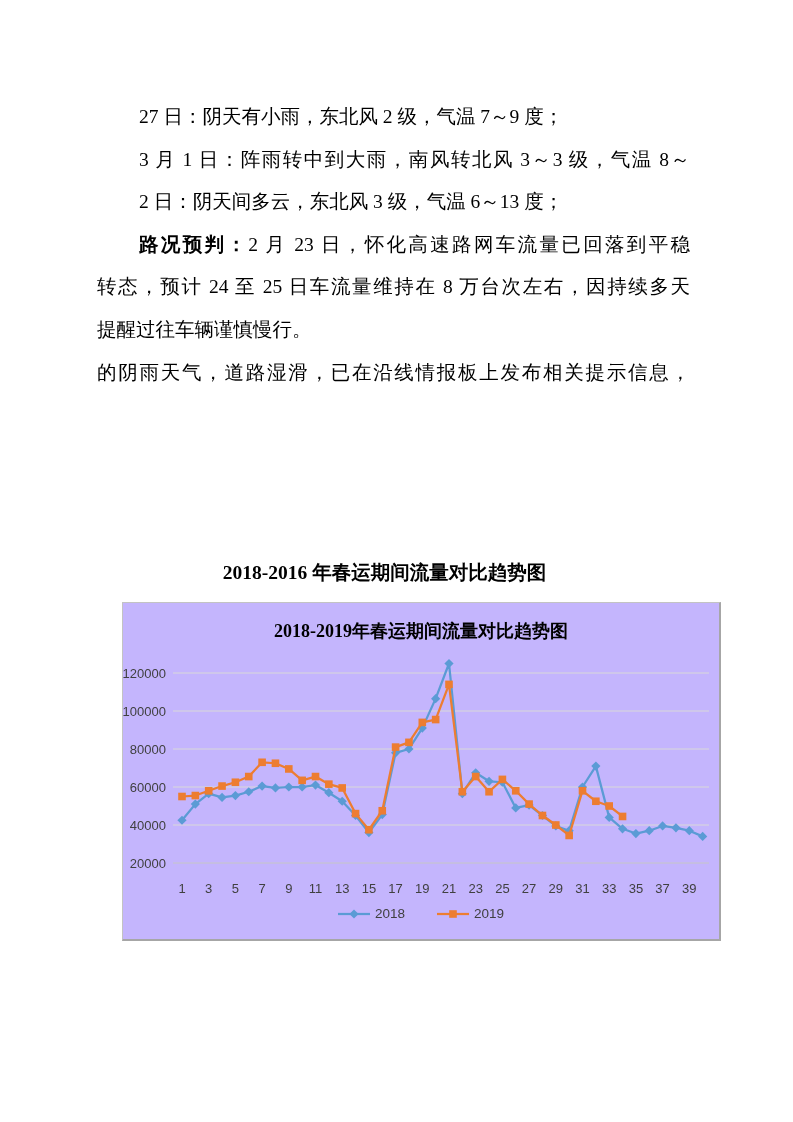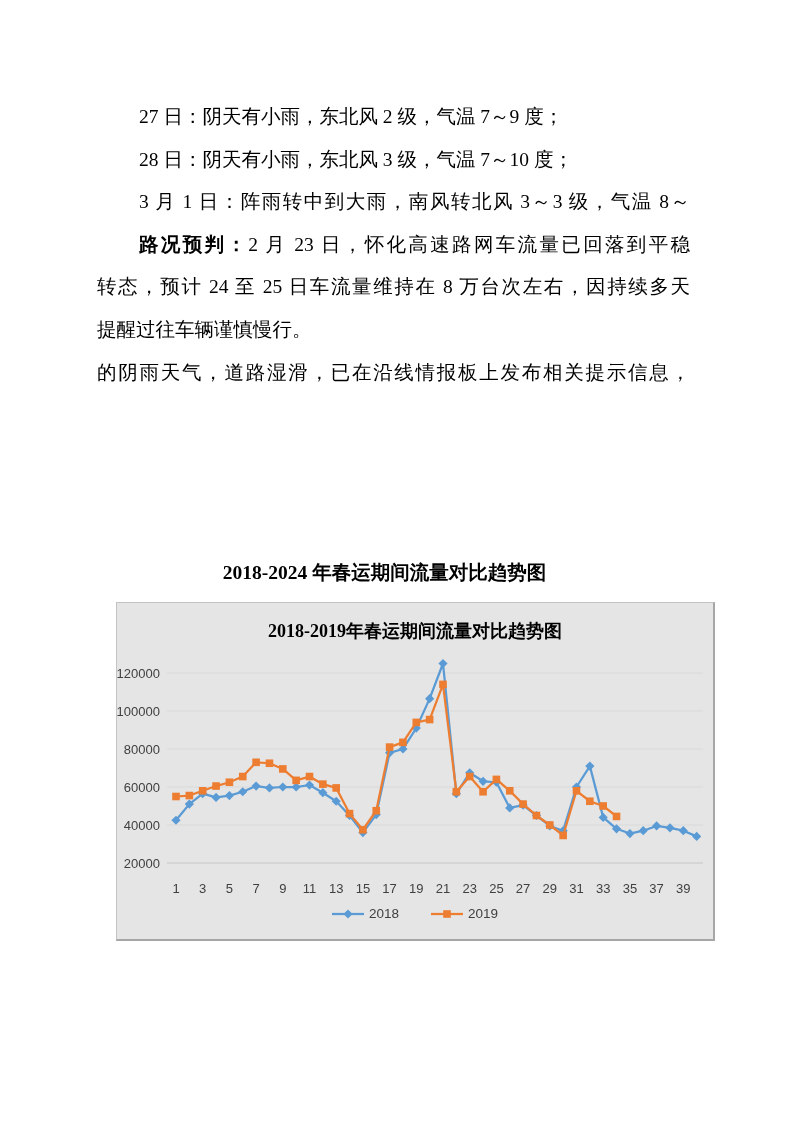--- a/index.html
+++ b/index.html
@@ -21,23 +21,23 @@
   .line { display:block; }
   .line.indent { text-indent:42px; }
   .line.justify { text-align:justify; text-align-last:justify; }
   .bold-run { font-weight:bold; }
   .caption {
     position:absolute; top:559px; left:0; width:100%;
     margin:0; text-align:center;
     font-size:19.5px; font-weight:bold;
   }
   .chart-box {
-    position:absolute; left:116px; top:602px;
+    position:absolute; left:122px; top:602px;
     width:596px; height:336px;
-    background:#e5e5e5;
+    background:#c4b5fd;
     border:1px solid #c3c3c3;
     border-right:2px solid #a6a6a6;
     border-bottom:2px solid #a6a6a6;
   }
   .chart-title {
     position:absolute; top:16px; left:0; width:100%;
     text-align:center; font-weight:bold; font-size:18px;
     font-family:"Liberation Serif","DejaVu Serif",serif;
     z-index:2;
   }
@@ -51,29 +51,29 @@
   }
   .legend-item { display:flex; align-items:center; gap:5px; }
 </style>
 </head>
 <body>
 
 <div class="page">
 
   <div class="text-block" id="lines-container">
       <div class="line indent"><span>27 日：阴天有小雨，东北风 2 级，气温 7～9 度；</span></div>
-      <div class="line indent"><span>28 日：阴天有小雨，东北风 3 级，气温 7～10 度；</span></div>
       <div class="line indent justify"><span>3 月 1 日：阵雨转中到大雨，南风转北风 3～3 级，气温 8～</span></div>
+      <div class="line indent"><span>2 日：阴天间多云，东北风 3 级，气温 6～13 度；</span></div>
       <div class="line indent justify"><span class="bold-run">路况预判：</span><span>2 月 23 日，怀化高速路网车流量已回落到平稳</span></div>
       <div class="line justify"><span>转态，预计 24 至 25 日车流量维持在 8 万台次左右，因持续多天</span></div>
       <div class="line"><span>提醒过往车辆谨慎慢行。</span></div>
       <div class="line justify"><span>的阴雨天气，道路湿滑，已在沿线情报板上发布相关提示信息，</span></div>
     </div>
 
-  <h2 class="caption">2018-2024 年春运期间流量对比趋势图</h2>
+  <h2 class="caption">2018-2016 年春运期间流量对比趋势图</h2>
 
   <div class="chart-box">
     <div class="chart-title">2018-2019年春运期间流量对比趋势图</div>
     <svg id="chart-svg" width="596" height="336" viewBox="0 0 596 336">
         <line x1="50" y1="70" x2="586" y2="70" stroke="#d9d9d9" stroke-width="1"></line>
         <text x="43" y="74.5" text-anchor="end" fill="#404040" font-size="13" font-family="&quot;Liberation Sans&quot;,&quot;DejaVu Sans&quot;,sans-serif">120000</text>
         <line x1="50" y1="108" x2="586" y2="108" stroke="#d9d9d9" stroke-width="1"></line>
         <text x="43" y="112.5" text-anchor="end" fill="#404040" font-size="13" font-family="&quot;Liberation Sans&quot;,&quot;DejaVu Sans&quot;,sans-serif">100000</text>
         <line x1="50" y1="146" x2="586" y2="146" stroke="#d9d9d9" stroke-width="1"></line>
         <text x="43" y="150.5" text-anchor="end" fill="#404040" font-size="13" font-family="&quot;Liberation Sans&quot;,&quot;DejaVu Sans&quot;,sans-serif">80000</text>

